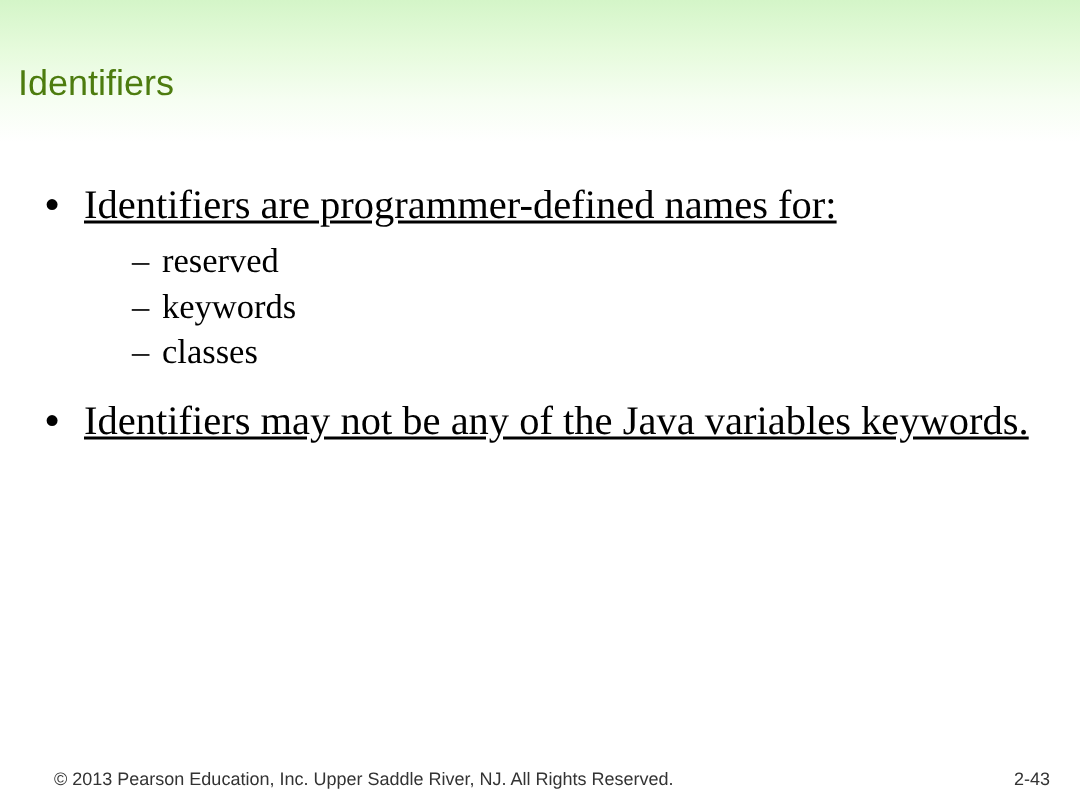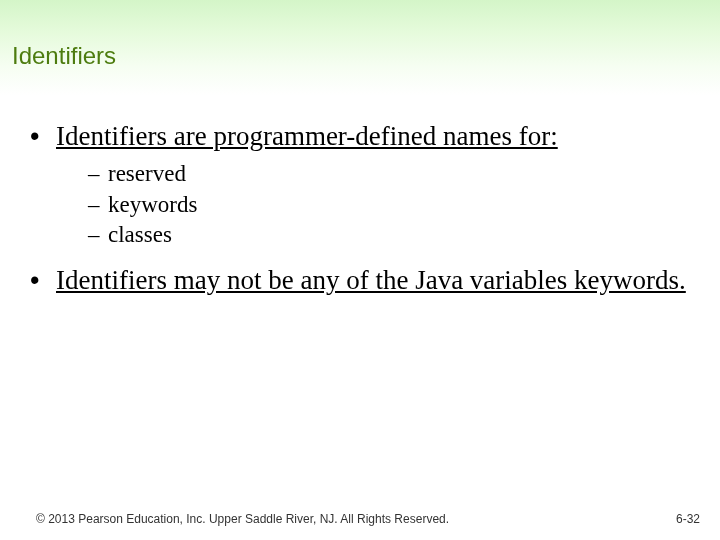--- a/index.html
+++ b/index.html
@@ -112,15 +112,15 @@
 
     <div class="bullet-l1">
       <div class="dot">•</div>
       <div class="txt">Identifiers may not be any of the Java variables keywords.</div>
     </div>
 
   </div>
 
   <div class="footer">
     <span>© 2013 Pearson Education, Inc. Upper Saddle River, NJ. All Rights Reserved.</span>
-    <span>6-32</span>
+    <span>2-43</span>
   </div>
 </div>
 
 </body></html>

